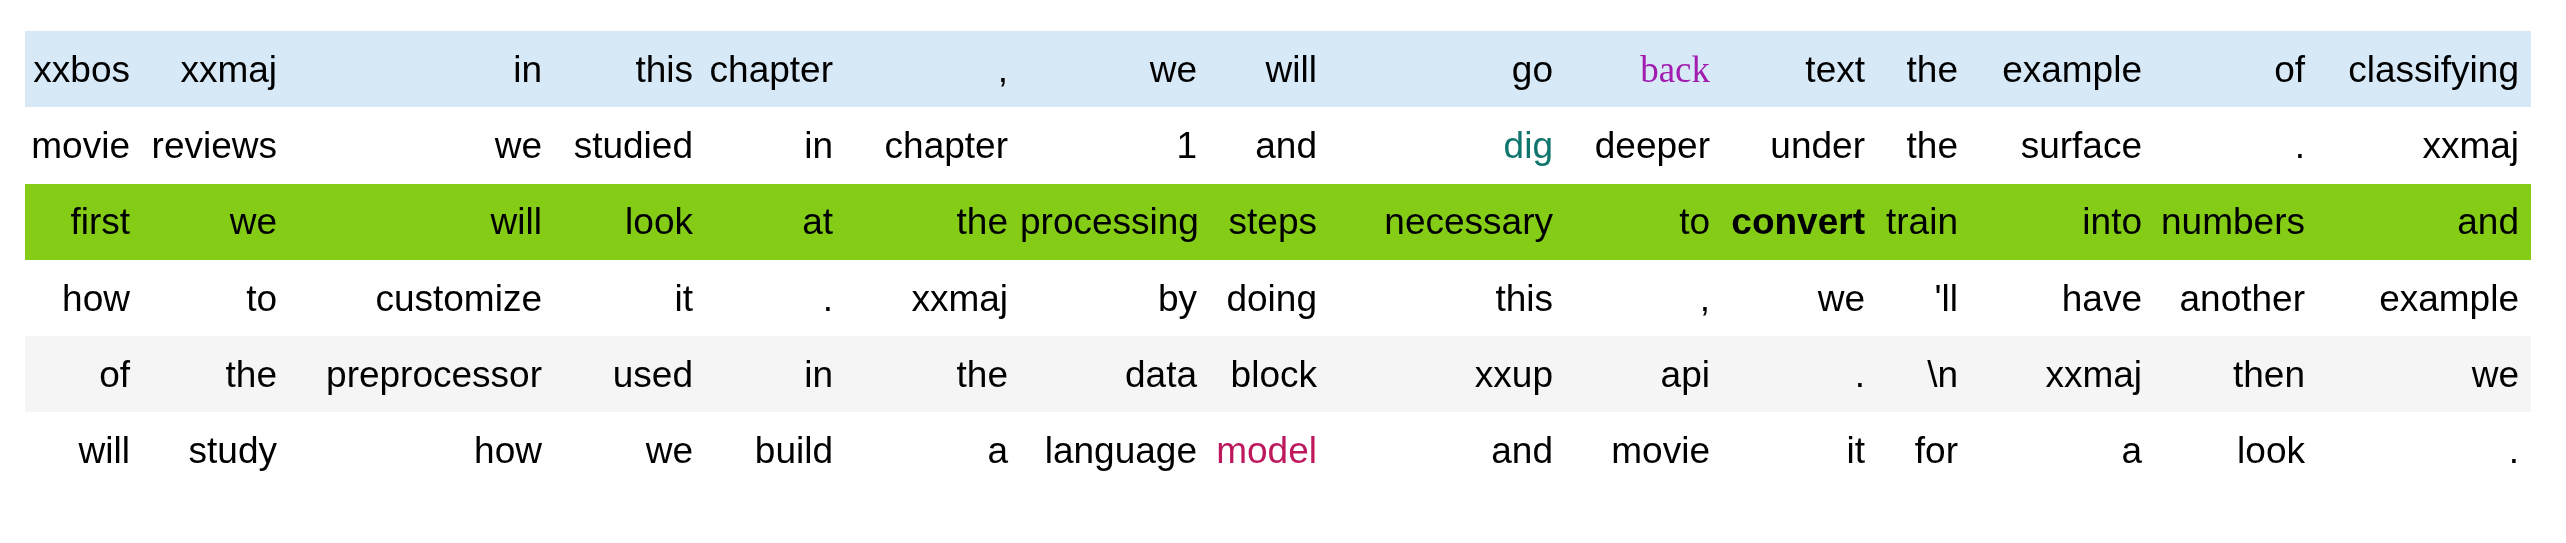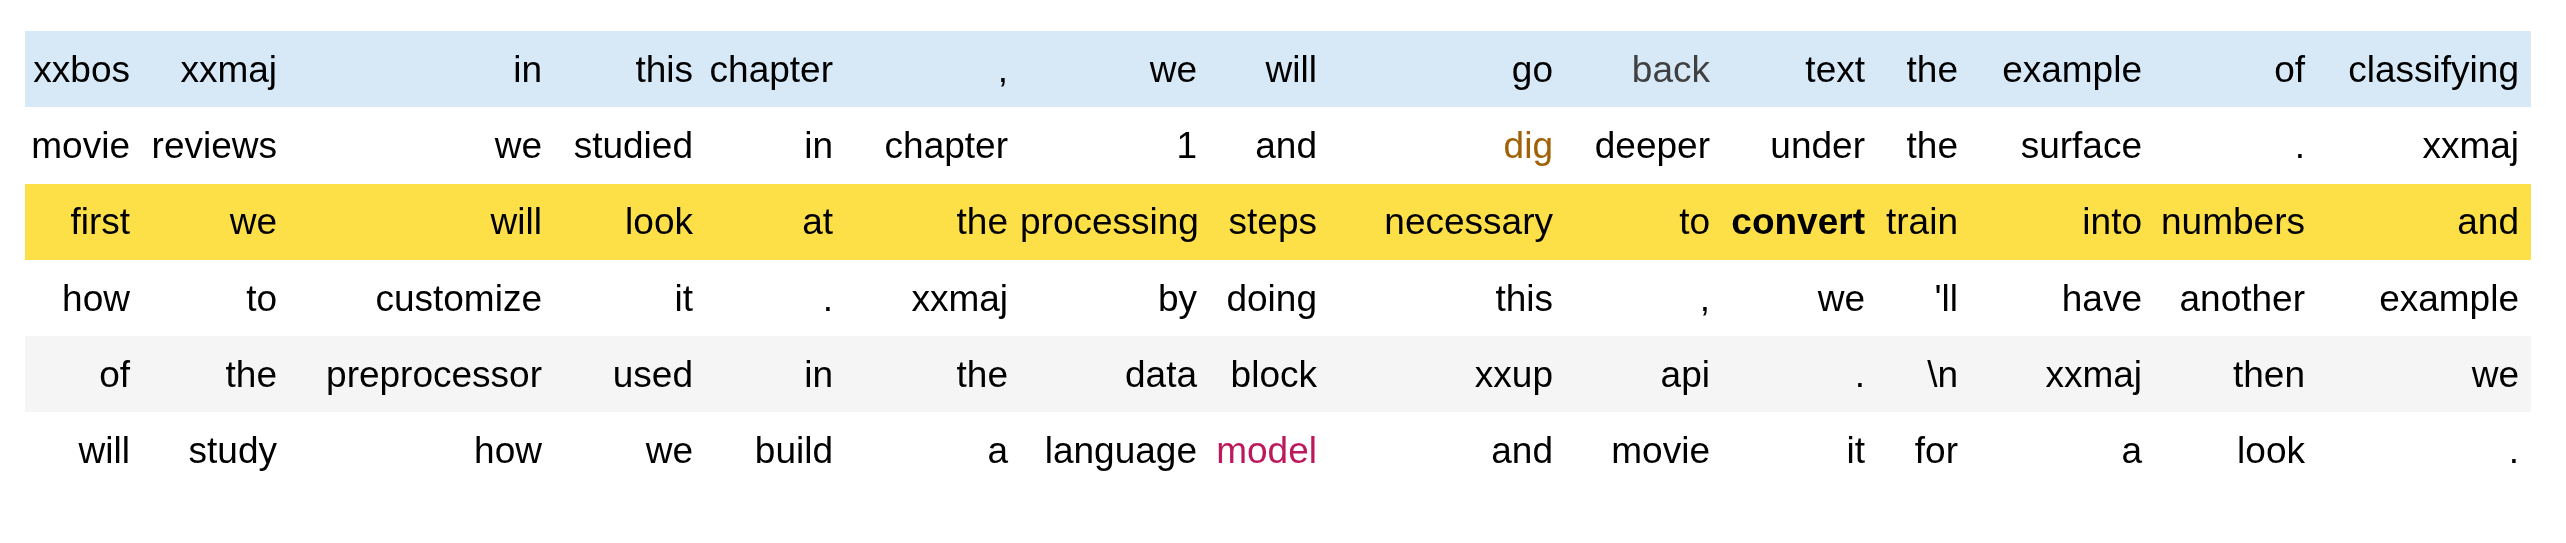--- a/index.html
+++ b/index.html
@@ -64,45 +64,45 @@
         <tr style="background: rgb(215, 233, 247);">
           <td style="color: rgb(0, 0, 0);">xxbos</td>
           <td style="color: rgb(0, 0, 0);">xxmaj</td>
           <td style="color: rgb(0, 0, 0);">in</td>
           <td style="color: rgb(0, 0, 0);">this</td>
           <td style="color: rgb(0, 0, 0);">chapter</td>
           <td style="color: rgb(0, 0, 0);">,</td>
           <td style="color: rgb(0, 0, 0);">we</td>
           <td style="color: rgb(0, 0, 0);">will</td>
           <td style="color: rgb(0, 0, 0);">go</td>
-          <td style="color: #404040;">back</td>
+          <td style="color: #a21caf; font-family: Liberation Serif, serif;">back</td>
           <td style="color: rgb(0, 0, 0);">text</td>
           <td style="color: rgb(0, 0, 0);">the</td>
           <td style="color: rgb(0, 0, 0);">example</td>
           <td style="color: rgb(0, 0, 0);">of</td>
           <td style="color: rgb(0, 0, 0);">classifying</td>
         </tr>
         <tr style="background: rgb(255, 255, 255);">
           <td style="color: rgb(0, 0, 0);">movie</td>
           <td style="color: rgb(0, 0, 0);">reviews</td>
           <td style="color: rgb(0, 0, 0);">we</td>
           <td style="color: rgb(0, 0, 0);">studied</td>
           <td style="color: rgb(0, 0, 0);">in</td>
           <td style="color: rgb(0, 0, 0);">chapter</td>
           <td style="color: rgb(0, 0, 0);">1</td>
           <td style="color: rgb(0, 0, 0);">and</td>
-          <td style="color: #a16207;">dig</td>
+          <td style="color: #0f766e;">dig</td>
           <td style="color: rgb(0, 0, 0);">deeper</td>
           <td style="color: rgb(0, 0, 0);">under</td>
           <td style="color: rgb(0, 0, 0);">the</td>
           <td style="color: rgb(0, 0, 0);">surface</td>
           <td style="color: rgb(0, 0, 0);">.</td>
           <td style="color: rgb(0, 0, 0);">xxmaj</td>
         </tr>
-        <tr style="background: #fde047;">
+        <tr style="background: #84cc16;">
           <td style="color: rgb(0, 0, 0);">first</td>
           <td style="color: rgb(0, 0, 0);">we</td>
           <td style="color: rgb(0, 0, 0);">will</td>
           <td style="color: rgb(0, 0, 0);">look</td>
           <td style="color: rgb(0, 0, 0);">at</td>
           <td style="color: rgb(0, 0, 0);">the</td>
           <td style="color: rgb(0, 0, 0);">processing</td>
           <td style="color: rgb(0, 0, 0);">steps</td>
           <td style="color: rgb(0, 0, 0);">necessary</td>
           <td style="color: rgb(0, 0, 0);">to</td>

